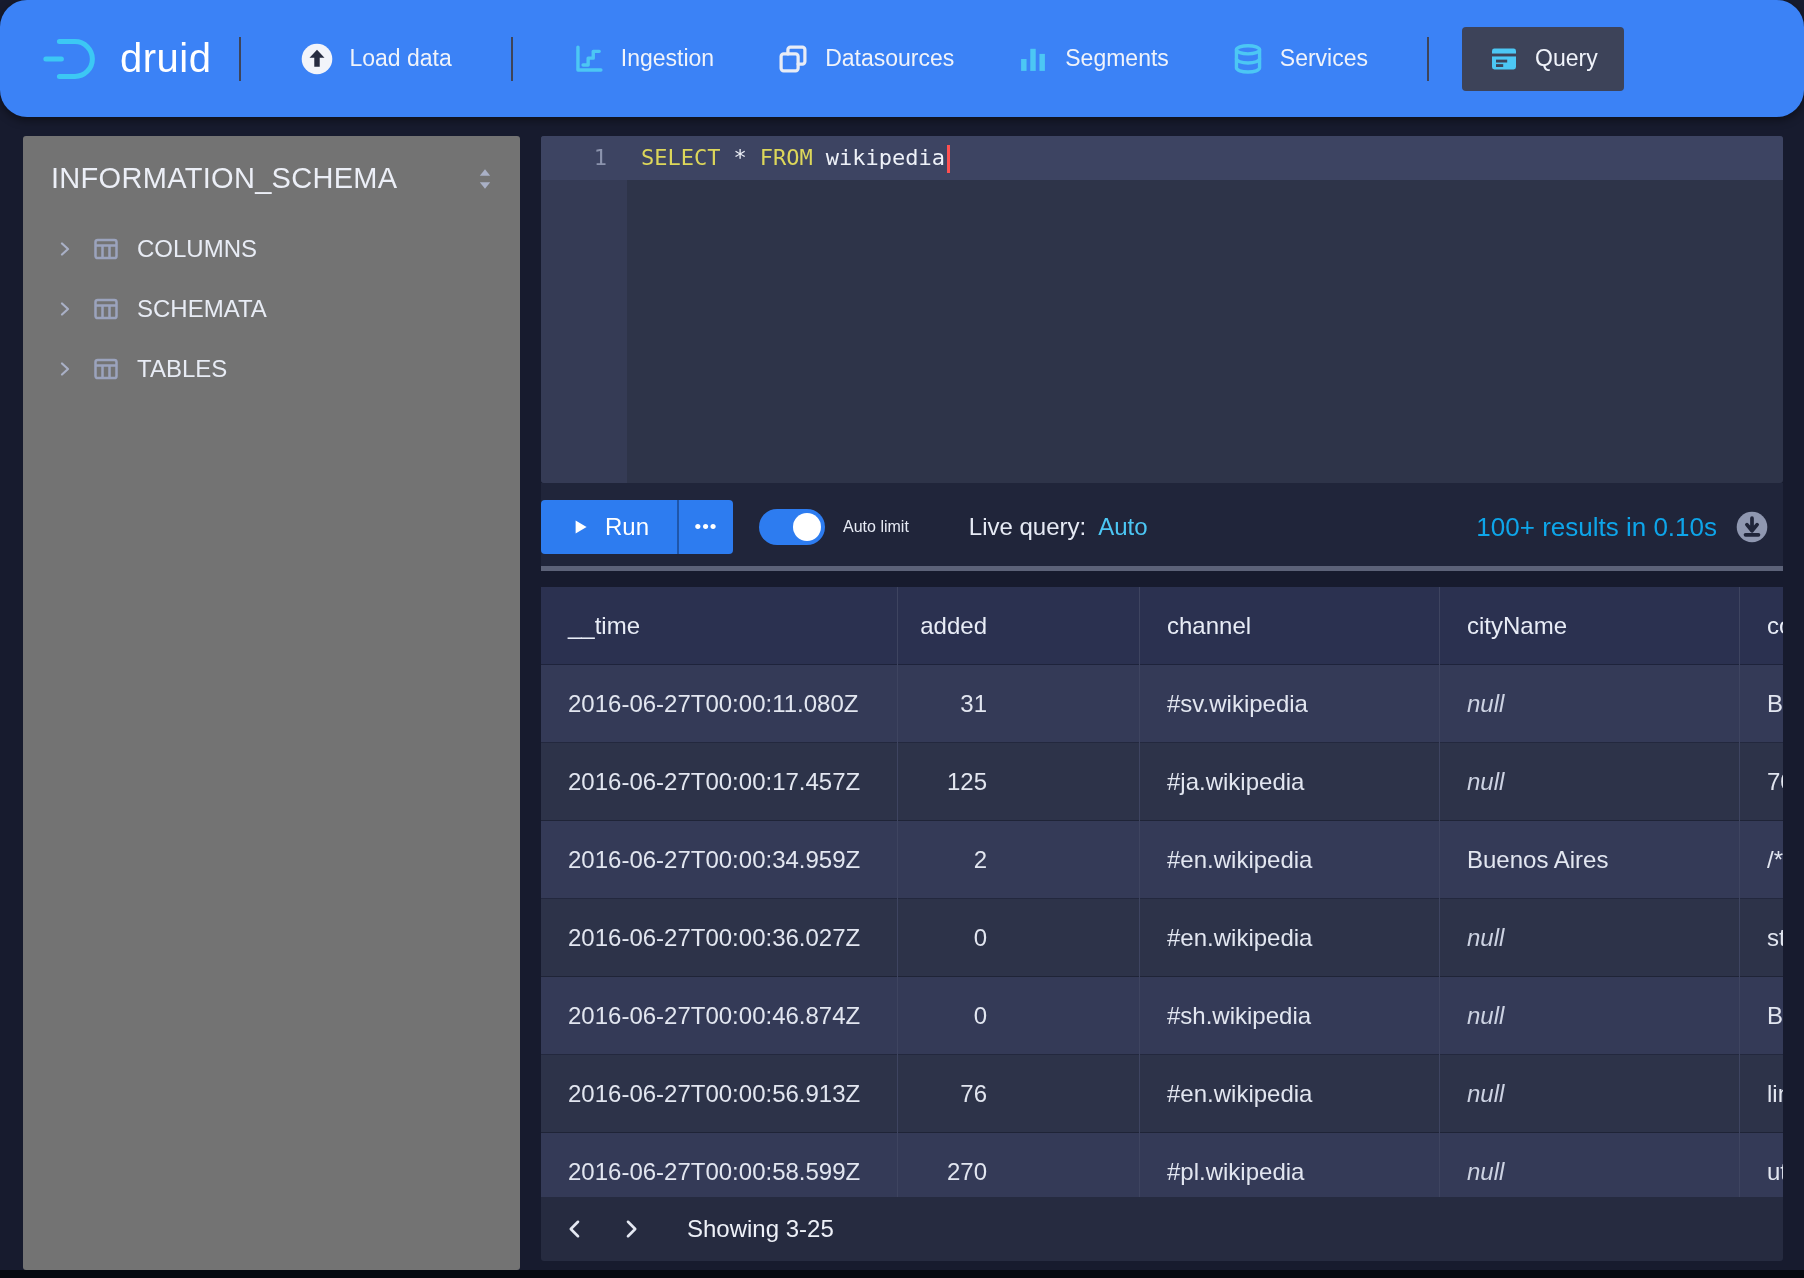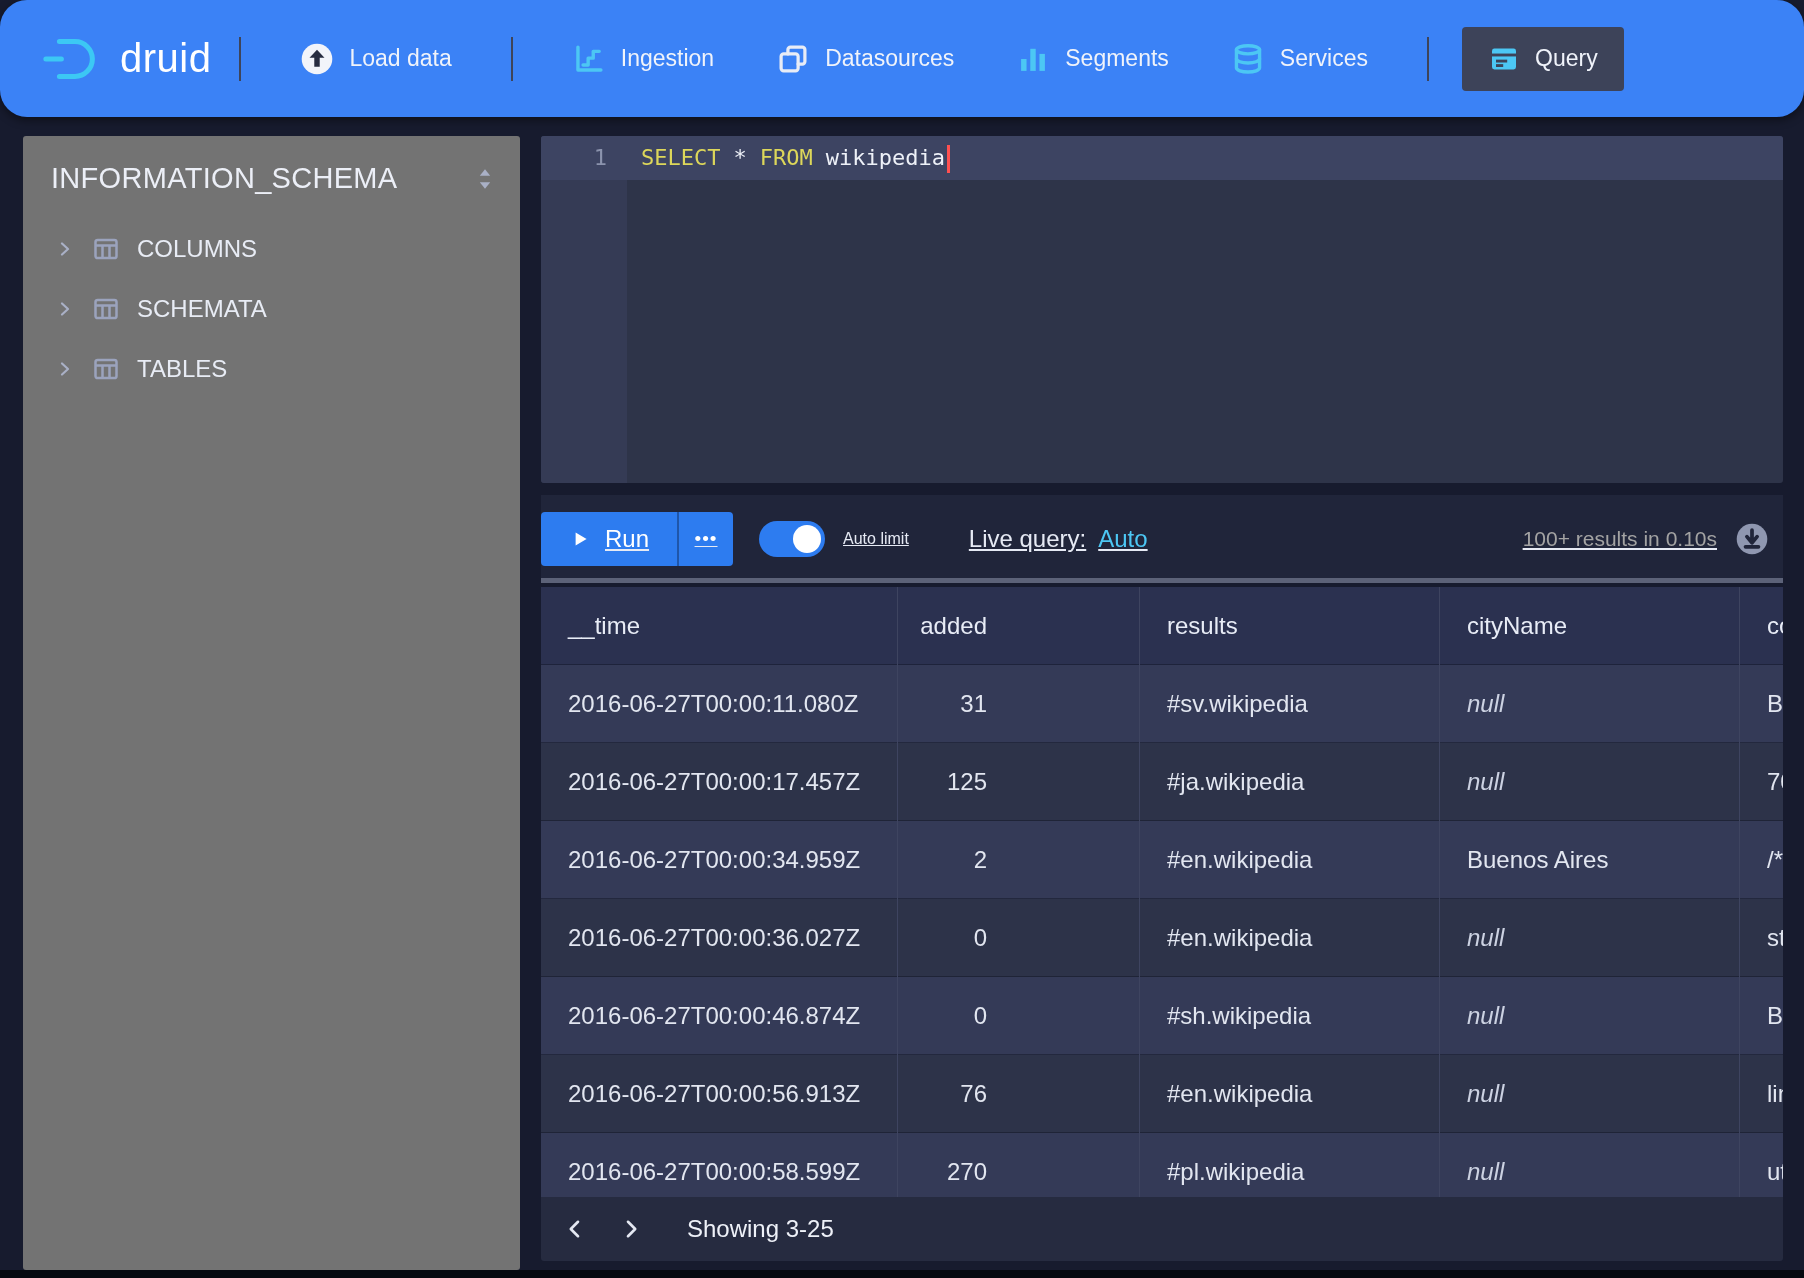--- a/index.html
+++ b/index.html
@@ -51,34 +51,34 @@
     font-family:"DejaVu Sans Mono",monospace; font-size:22px; line-height:44px; color:#8b93ad; z-index:3;}
   .code-line{position:absolute; left:86px; top:0; height:44px; line-height:44px; padding-left:14px;
     font-family:"DejaVu Sans Mono",monospace; font-size:22px; white-space:pre; z-index:3;}
   .tok{display:inline-block;}
   .tok + .tok{margin-left:13px;}
   .tok.kw{color:#ddd75a;}
   .tok.plain{color:#eef1f8;}
   .cursor{display:inline-block; width:3px; height:28px; background:#ff5050; vertical-align:middle; margin-left:2px;}
 
   
-  .runbar{position:absolute; top:359px; left:0; right:0; height:84px; background:#20253a;text-decoration:underline;}
+  .runbar{position:absolute; top:347px; left:0; right:0; height:84px; background:#20253a;}
   .runbar-controls{display:flex; align-items:center; height:54px; margin-top:17px;}
   .run-btn{display:flex; align-items:center; gap:14px; height:54px; padding:0 28px;
     background:var(--accent-blue,#2d7cf0); border-radius:4px 0 0 4px; font-size:24px; font-weight:500; color:#fff; cursor:pointer;}
   .more-btn{display:flex; align-items:center; justify-content:center; height:54px; width:56px;
     background:var(--accent-blue,#2d7cf0); border-radius:0 4px 4px 0; border-left:2px solid rgba(15,40,84,.45);
     color:#fff; font-size:19px; letter-spacing:1px; cursor:pointer;}
   .switch{position:relative; width:66px; height:36px; background:var(--accent-blue,#2d7cf0); border-radius:18px; margin-left:26px; cursor:pointer;}
   .knob{position:absolute; right:4px; top:4px; width:28px; height:28px; background:#ffffff; border-radius:50%;}
   .auto-limit{margin-left:18px; font-size:16px;}
   .live-label{margin-left:60px; font-size:24px;}
   .live-value{margin-left:12px; font-size:24px; color:var(--accent-cyan,#4cc7f4); cursor:pointer;}
   .right-group{margin-left:auto; display:flex; align-items:center; gap:18px; padding-right:14px;}
-  .summary{font-size:21px; color:#a3a3a3;}
+  .summary{font-size:26px; color:#0ea5e9;}
   .dl-btn{cursor:pointer;}
   .hscrollbar{position:absolute; left:0; right:0; top:83px; height:5px; background:#5c6278; cursor:pointer;}
 
   
   .results{position:absolute; top:451px; left:0; right:0; height:610px; overflow:hidden; background:#2d3349;}
   .rtable{width:1499px;}
   .trow{display:grid; grid-template-columns:357px 242px 300px 300px 300px; height:78px; box-shadow:inset 0 -1px 0 rgba(18,22,38,.5);}
   .th,.td{line-height:78px; padding-left:27px; border-right:1px solid #3e4460; font-size:24px; overflow:hidden; white-space:nowrap; cursor:pointer;}
   .ths{background:#2b3150;}
   .th{color:#e8ecf6;}
@@ -278,21 +278,21 @@
       </div>
     </div>
     <div class="hscrollbar"></div>
   </div>
 
   <div class="results">
     <div class="rtable">
       <div class="trow ths">
         <div class="th">__time</div>
         <div class="th num">added</div>
-        <div class="th">results</div>
+        <div class="th">channel</div>
         <div class="th">cityName</div>
         <div class="th">com</div>
       </div>
       <div class="trow odd">
         <div class="td">2016-06-27T00:00:11.080Z</div>
         <div class="td num">31</div>
         <div class="td">#sv.wikipedia</div>
         <div class="td nullv">null</div>
         <div class="td">Bo</div>
       </div>

